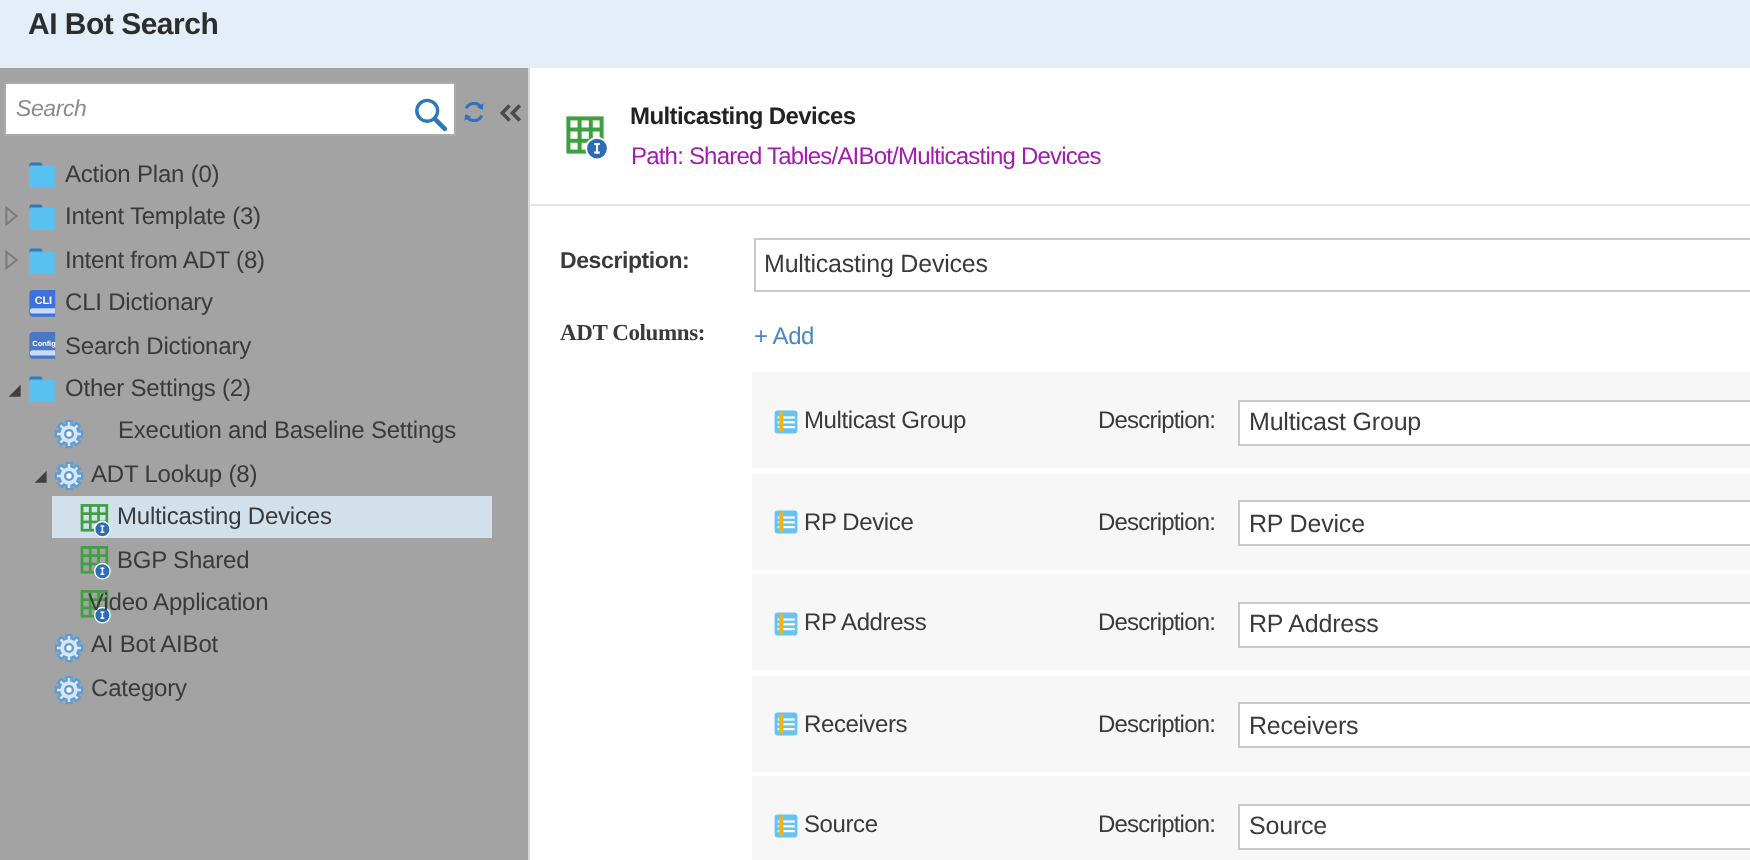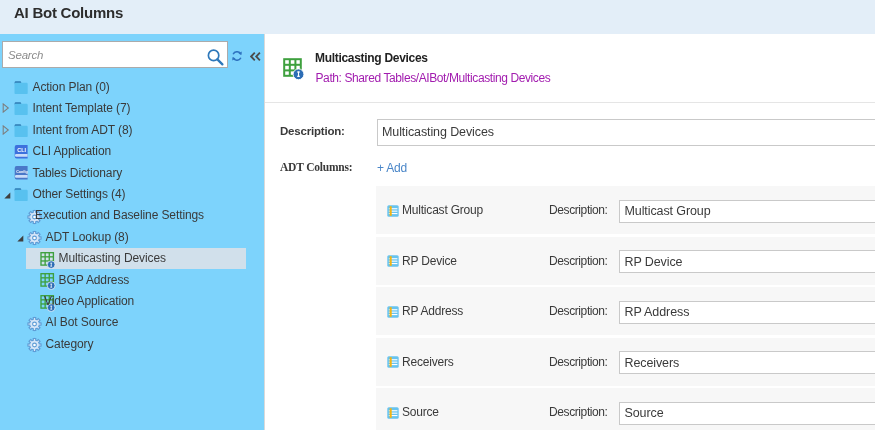--- a/index.html
+++ b/index.html
@@ -1,21 +1,21 @@
 <!DOCTYPE html>
 <html><head>
 <meta charset="utf-8">
 <style>
   html,body{margin:0;padding:0;}
   body{width:875px;height:430px;overflow:hidden;position:relative;
        font-family:"Liberation Sans",sans-serif;background:#fff;}
   .abs{position:absolute;}
   .topbar{position:absolute;left:0;top:0;width:875px;height:34px;background:#e3eef8;}
   .topbar span{position:absolute;left:14px;top:4px;font-size:15px;font-weight:bold;color:#2d2d2d;letter-spacing:-0.25px;}
-  .sidebar{position:absolute;left:0;top:34px;width:264px;height:396px;background:#7dd3fc;border-right:1px solid #d9d9d9;}
+  .sidebar{position:absolute;left:0;top:34px;width:264px;height:396px;background:#a3a3a3;border-right:1px solid #d9d9d9;}
   .searchbox{position:absolute;left:2px;top:7px;width:224px;height:25px;border:1px solid #ababab;background:#fff;}
   .searchbox .ph{position:absolute;left:5px;top:7px;font-size:11.5px;font-style:italic;color:#8c8c8c;letter-spacing:-0.2px;}
   .tree{position:absolute;left:0;top:42px;width:264px;}
   .ti{position:absolute;left:0;height:21.4px;width:264px;}
   .ti .lbl{position:absolute;top:50%;transform:translateY(-50%);font-size:12px;color:#3a3a3a;white-space:nowrap;letter-spacing:-0.1px;text-align:right;}
   .ti svg.icon{position:absolute;top:50%;transform:translateY(-50%);}
   .selbg{position:absolute;left:26px;top:0;width:220px;height:21.4px;background:#d1e0eb;}
   .main{position:absolute;left:265px;top:34px;width:610px;height:396px;background:#fff;}
   .b{font-weight:bold;}
   .divider{position:absolute;left:0;top:68px;width:610px;height:1px;background:#e5e5e5;}
@@ -25,21 +25,21 @@
   .addlink{position:absolute;font-size:12px;color:#4a86c8;letter-spacing:-0.2px;}
   .row{position:absolute;left:111px;width:502px;height:48px;background:#f7f7f7;}
   .row .name{position:absolute;left:26px;top:50%;transform:translateY(-50%);font-size:12px;color:#3a3a3a;white-space:nowrap;letter-spacing:-0.2px;}
   .row .desc{position:absolute;left:173px;top:50%;transform:translateY(-50%);font-size:12px;color:#3a3a3a;letter-spacing:-0.4px;}
   .row .inp{left:243px;top:13.5px;width:300px;height:23px;padding-left:4.5px;}
   .row svg.tbl{position:absolute;left:11px;top:18.5px;}
 </style>
 </head>
 <body>
 <div class="topbar">
-    <span>AI Bot Columns</span>
+    <span>AI Bot Search</span>
   </div>
 
 <div class="sidebar">
   <div class="searchbox">
     <span class="ph">Search</span>
     <svg class="abs" style="left:201.5px;top:6px" width="22" height="20" viewBox="0 0 22 20">
       <circle cx="8.6" cy="7.4" r="5.2" fill="none" stroke="#2e78ba" stroke-width="1.7"></circle>
       <line x1="12.4" y1="11.4" x2="17.4" y2="16.4" stroke="#2e78ba" stroke-width="2.3" stroke-linecap="round"></line>
     </svg>
   </div>
@@ -63,64 +63,64 @@
         <span class="lbl" style="left:32.5px">Action Plan (0)</span>
       </div>
       <div class="ti" style="top:21.7px">
         <svg class="icon" style="left:2px" width="8" height="10" viewBox="0 0 8 10">
           <path d="M1.2 0.9 L6.3 5 L1.2 9.1 Z" fill="none" stroke="#7d7d7d" stroke-width="1.05"></path>
         </svg>
         <svg class="icon" style="left:13px" width="15" height="14" viewBox="0 0 15 14">
           <rect x="1.7" y="1.2" width="6.4" height="3.4" rx="1" fill="#2f7cb4"></rect>
           <rect x="1.5" y="2.8" width="13.2" height="11.4" rx="1.2" fill="#58c1ef"></rect>
         </svg>
-        <span class="lbl" style="left:32.5px">Intent Template (7)</span>
+        <span class="lbl" style="left:32.5px">Intent Template (3)</span>
       </div>
       <div class="ti" style="top:43.1px">
         <svg class="icon" style="left:2px" width="8" height="10" viewBox="0 0 8 10">
           <path d="M1.2 0.9 L6.3 5 L1.2 9.1 Z" fill="none" stroke="#7d7d7d" stroke-width="1.05"></path>
         </svg>
         <svg class="icon" style="left:13px" width="15" height="14" viewBox="0 0 15 14">
           <rect x="1.7" y="1.2" width="6.4" height="3.4" rx="1" fill="#2f7cb4"></rect>
           <rect x="1.5" y="2.8" width="13.2" height="11.4" rx="1.2" fill="#58c1ef"></rect>
         </svg>
         <span class="lbl" style="left:32.5px">Intent from ADT (8)</span>
       </div>
       <div class="ti" style="top:64.5px">
         <svg class="icon" style="left:13.3px;margin-top:0.5px" width="16" height="16" viewBox="0 0 16 16">
           <path d="M3.6 1 h11 v13.4 h-11 a1.9 1.9 0 0 1 -1.9 -1.9 v-9.6 a1.9 1.9 0 0 1 1.9 -1.9 Z" fill="#3d71dd"></path>
           <path d="M3.3 10.1 h11.3 v2.7 h-11.3 a1.35 1.35 0 0 1 0 -2.7 Z" fill="#c9dcf8"></path>
           <text x="8.7" y="8" font-size="5.4" font-weight="bold" fill="#fff" text-anchor="middle" font-family="Liberation Sans,sans-serif">CLI</text>
         </svg>
-        <span class="lbl" style="left:32.5px">CLI Application</span>
+        <span class="lbl" style="left:32.5px">CLI Dictionary</span>
       </div>
       <div class="ti" style="top:85.9px">
         <svg class="icon" style="left:13.3px;margin-top:0.5px" width="16" height="16" viewBox="0 0 16 16">
           <path d="M3.6 1 h11 v13.4 h-11 a1.9 1.9 0 0 1 -1.9 -1.9 v-9.6 a1.9 1.9 0 0 1 1.9 -1.9 Z" fill="#4a78c8"></path>
           <path d="M3.3 10.1 h11.3 v2.7 h-11.3 a1.35 1.35 0 0 1 0 -2.7 Z" fill="#c9dcf8"></path>
           <text x="9" y="8.2" font-size="3.7" font-weight="bold" fill="#fff" text-anchor="middle" font-family="Liberation Sans,sans-serif">Config</text>
         </svg>
-        <span class="lbl" style="left:32.5px">Tables Dictionary</span>
+        <span class="lbl" style="left:32.5px">Search Dictionary</span>
       </div>
       <div class="ti" style="top:107.3px">
         <svg class="icon" style="left:2px" width="10" height="10" viewBox="0 0 10 10">
           <path d="M8.3 3.4 L8.3 9.4 L2.3 9.4 Z" fill="#3f3f3f"></path>
         </svg>
         <svg class="icon" style="left:13px" width="15" height="14" viewBox="0 0 15 14">
           <rect x="1.7" y="1.2" width="6.4" height="3.4" rx="1" fill="#2f7cb4"></rect>
           <rect x="1.5" y="2.8" width="13.2" height="11.4" rx="1.2" fill="#58c1ef"></rect>
         </svg>
-        <span class="lbl" style="left:32.5px">Other Settings (4)</span>
+        <span class="lbl" style="left:32.5px">Other Settings (2)</span>
       </div>
       <div class="ti" style="top:128.7px">
         <svg class="icon" style="left:26.7px;margin-top:1.2px" width="15" height="15" viewBox="0 0 15 15">
           <path d="M6.31 2.75 L6.24 1.02 A6.6 6.6 0 0 1 8.76 1.02 L8.69 2.75 A4.9 4.9 0 0 1 10.02 3.30 L11.19 2.03 A6.6 6.6 0 0 1 12.97 3.81 L11.70 4.98 A4.9 4.9 0 0 1 12.25 6.31 L13.98 6.24 A6.6 6.6 0 0 1 13.98 8.76 L12.25 8.69 A4.9 4.9 0 0 1 11.70 10.02 L12.97 11.19 A6.6 6.6 0 0 1 11.19 12.97 L10.02 11.70 A4.9 4.9 0 0 1 8.69 12.25 L8.76 13.98 A6.6 6.6 0 0 1 6.24 13.98 L6.31 12.25 A4.9 4.9 0 0 1 4.98 11.70 L3.81 12.97 A6.6 6.6 0 0 1 2.03 11.19 L3.30 10.02 A4.9 4.9 0 0 1 2.75 8.69 L1.02 8.76 A6.6 6.6 0 0 1 1.02 6.24 L2.75 6.31 A4.9 4.9 0 0 1 3.30 4.98 L2.03 3.81 A6.6 6.6 0 0 1 3.81 2.03 L4.98 3.30 A4.9 4.9 0 0 1 6.31 2.75 Z" fill="#d6e6f8" stroke="#5e9cd6" stroke-width="1.15"></path>
           <circle cx="7.5" cy="7.5" r="1.9" fill="#fff" stroke="#5e9cd6" stroke-width="1.15"></circle>
         </svg>
-        <span class="lbl" style="left:35px">Execution and Baseline Settings</span>
+        <span class="lbl" style="left:59px">Execution and Baseline Settings</span>
       </div>
       <div class="ti" style="top:150.1px">
         <svg class="icon" style="left:15px" width="10" height="10" viewBox="0 0 10 10">
           <path d="M8.3 3.4 L8.3 9.4 L2.3 9.4 Z" fill="#3f3f3f"></path>
         </svg>
         <svg class="icon" style="left:26.7px;margin-top:1.2px" width="15" height="15" viewBox="0 0 15 15">
           <path d="M6.31 2.75 L6.24 1.02 A6.6 6.6 0 0 1 8.76 1.02 L8.69 2.75 A4.9 4.9 0 0 1 10.02 3.30 L11.19 2.03 A6.6 6.6 0 0 1 12.97 3.81 L11.70 4.98 A4.9 4.9 0 0 1 12.25 6.31 L13.98 6.24 A6.6 6.6 0 0 1 13.98 8.76 L12.25 8.69 A4.9 4.9 0 0 1 11.70 10.02 L12.97 11.19 A6.6 6.6 0 0 1 11.19 12.97 L10.02 11.70 A4.9 4.9 0 0 1 8.69 12.25 L8.76 13.98 A6.6 6.6 0 0 1 6.24 13.98 L6.31 12.25 A4.9 4.9 0 0 1 4.98 11.70 L3.81 12.97 A6.6 6.6 0 0 1 2.03 11.19 L3.30 10.02 A4.9 4.9 0 0 1 2.75 8.69 L1.02 8.76 A6.6 6.6 0 0 1 1.02 6.24 L2.75 6.31 A4.9 4.9 0 0 1 3.30 4.98 L2.03 3.81 A6.6 6.6 0 0 1 3.81 2.03 L4.98 3.30 A4.9 4.9 0 0 1 6.31 2.75 Z" fill="#d6e6f8" stroke="#5e9cd6" stroke-width="1.15"></path>
           <circle cx="7.5" cy="7.5" r="1.9" fill="#fff" stroke="#5e9cd6" stroke-width="1.15"></circle>
         </svg>
         <span class="lbl" style="left:45.5px">ADT Lookup (8)</span>
@@ -149,21 +149,21 @@
             <line x1="6.13" y1="1.7" x2="6.13" y2="14.1"></line>
             <line x1="10.27" y1="1.7" x2="10.27" y2="14.1"></line>
             <line x1="2" y1="5.83" x2="14.4" y2="5.83"></line>
             <line x1="2" y1="9.97" x2="14.4" y2="9.97"></line>
           </g>
           <circle cx="12.2" cy="13.6" r="3.85" fill="#2d6db5" stroke="#fff" stroke-width="0.7"></circle>
           <rect x="11.23" y="11.75" width="1.94" height="0.73" fill="#fff"></rect>
           <rect x="11.82" y="11.75" width="0.76" height="3.7" fill="#fff"></rect>
           <rect x="11.23" y="14.72" width="1.94" height="0.73" fill="#fff"></rect>
         </svg>
-        <span class="lbl" style="left:58.5px">BGP Address</span>
+        <span class="lbl" style="left:58.5px">BGP Shared</span>
       </div>
       <div class="ti" style="top:214.3px">
         <svg class="icon" style="left:38.5px;margin-top:1.7px" width="17" height="18" viewBox="0 0 17 18">
           <g stroke="#3ea03e" stroke-width="1.35" fill="none">
             <rect x="2" y="1.7" width="12.4" height="12.4"></rect>
             <line x1="6.13" y1="1.7" x2="6.13" y2="14.1"></line>
             <line x1="10.27" y1="1.7" x2="10.27" y2="14.1"></line>
             <line x1="2" y1="5.83" x2="14.4" y2="5.83"></line>
             <line x1="2" y1="9.97" x2="14.4" y2="9.97"></line>
           </g>
@@ -172,21 +172,21 @@
           <rect x="11.82" y="11.75" width="0.76" height="3.7" fill="#fff"></rect>
           <rect x="11.23" y="14.72" width="1.94" height="0.73" fill="#fff"></rect>
         </svg>
         <span class="lbl" style="left:44px">Video Application</span>
       </div>
       <div class="ti" style="top:235.7px">
         <svg class="icon" style="left:26.7px;margin-top:1.2px" width="15" height="15" viewBox="0 0 15 15">
           <path d="M6.31 2.75 L6.24 1.02 A6.6 6.6 0 0 1 8.76 1.02 L8.69 2.75 A4.9 4.9 0 0 1 10.02 3.30 L11.19 2.03 A6.6 6.6 0 0 1 12.97 3.81 L11.70 4.98 A4.9 4.9 0 0 1 12.25 6.31 L13.98 6.24 A6.6 6.6 0 0 1 13.98 8.76 L12.25 8.69 A4.9 4.9 0 0 1 11.70 10.02 L12.97 11.19 A6.6 6.6 0 0 1 11.19 12.97 L10.02 11.70 A4.9 4.9 0 0 1 8.69 12.25 L8.76 13.98 A6.6 6.6 0 0 1 6.24 13.98 L6.31 12.25 A4.9 4.9 0 0 1 4.98 11.70 L3.81 12.97 A6.6 6.6 0 0 1 2.03 11.19 L3.30 10.02 A4.9 4.9 0 0 1 2.75 8.69 L1.02 8.76 A6.6 6.6 0 0 1 1.02 6.24 L2.75 6.31 A4.9 4.9 0 0 1 3.30 4.98 L2.03 3.81 A6.6 6.6 0 0 1 3.81 2.03 L4.98 3.30 A4.9 4.9 0 0 1 6.31 2.75 Z" fill="#d6e6f8" stroke="#5e9cd6" stroke-width="1.15"></path>
           <circle cx="7.5" cy="7.5" r="1.9" fill="#fff" stroke="#5e9cd6" stroke-width="1.15"></circle>
         </svg>
-        <span class="lbl" style="left:45.5px">AI Bot Source</span>
+        <span class="lbl" style="left:45.5px">AI Bot AIBot</span>
       </div>
       <div class="ti" style="top:257.1px">
         <svg class="icon" style="left:26.7px;margin-top:1.2px" width="15" height="15" viewBox="0 0 15 15">
           <path d="M6.31 2.75 L6.24 1.02 A6.6 6.6 0 0 1 8.76 1.02 L8.69 2.75 A4.9 4.9 0 0 1 10.02 3.30 L11.19 2.03 A6.6 6.6 0 0 1 12.97 3.81 L11.70 4.98 A4.9 4.9 0 0 1 12.25 6.31 L13.98 6.24 A6.6 6.6 0 0 1 13.98 8.76 L12.25 8.69 A4.9 4.9 0 0 1 11.70 10.02 L12.97 11.19 A6.6 6.6 0 0 1 11.19 12.97 L10.02 11.70 A4.9 4.9 0 0 1 8.69 12.25 L8.76 13.98 A6.6 6.6 0 0 1 6.24 13.98 L6.31 12.25 A4.9 4.9 0 0 1 4.98 11.70 L3.81 12.97 A6.6 6.6 0 0 1 2.03 11.19 L3.30 10.02 A4.9 4.9 0 0 1 2.75 8.69 L1.02 8.76 A6.6 6.6 0 0 1 1.02 6.24 L2.75 6.31 A4.9 4.9 0 0 1 3.30 4.98 L2.03 3.81 A6.6 6.6 0 0 1 3.81 2.03 L4.98 3.30 A4.9 4.9 0 0 1 6.31 2.75 Z" fill="#d6e6f8" stroke="#5e9cd6" stroke-width="1.15"></path>
           <circle cx="7.5" cy="7.5" r="1.9" fill="#fff" stroke="#5e9cd6" stroke-width="1.15"></circle>
         </svg>
         <span class="lbl" style="left:45.5px">Category</span>
       </div>
     </div>
 </div>

